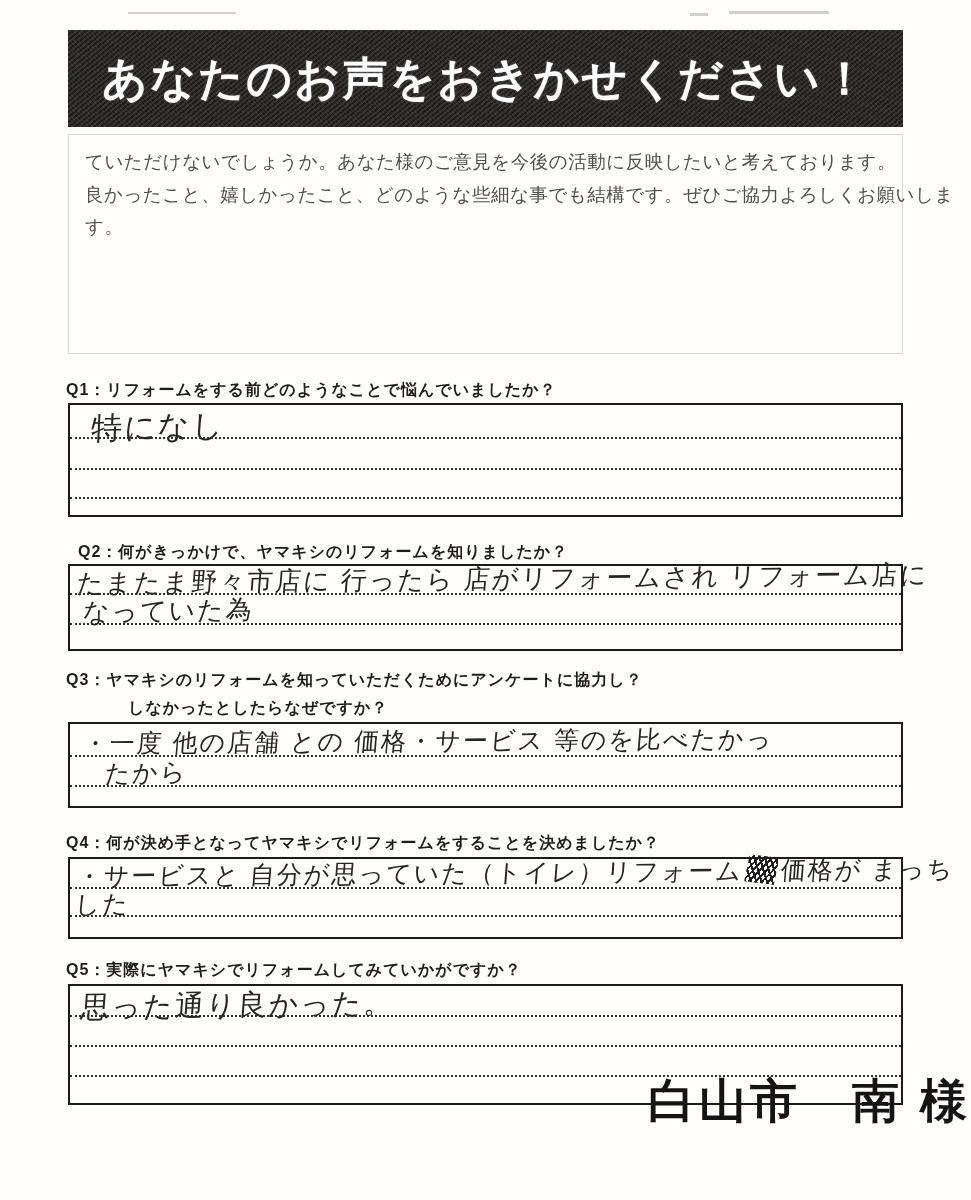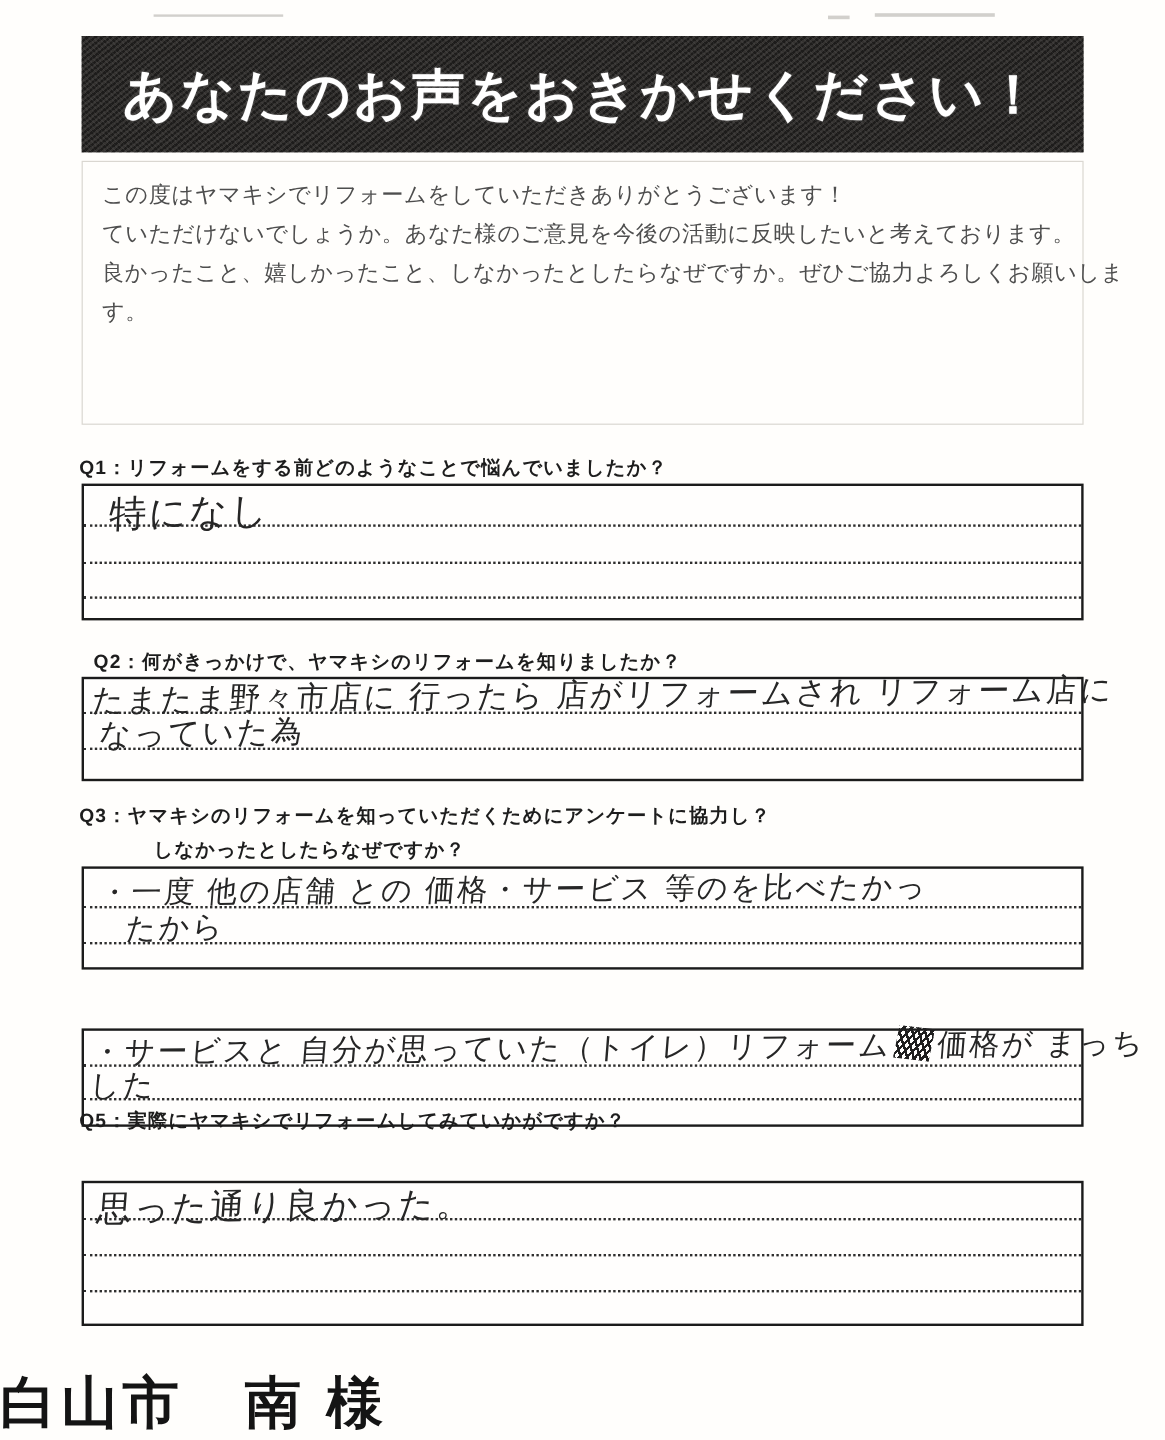--- a/index.html
+++ b/index.html
@@ -55,41 +55,40 @@
   .scribble{
     display:inline-block;width:30px;height:27px;vertical-align:-4px;margin:0 4px;
     background:
       repeating-linear-gradient(62deg,#1f1f1f 0 2px,rgba(0,0,0,0) 2px 5px),
       repeating-linear-gradient(-55deg,#1f1f1f 0 2px,rgba(0,0,0,0) 2px 5px);
     transform:rotate(7deg);
   }
 
   
   .footer{
-    position:absolute;left:0;top:1138px;width:971px;text-align:left;
+    position:absolute;left:0;top:1070px;width:971px;text-align:right;
     font-size:47px;font-weight:bold;color:#141414;letter-spacing:4px;
   }
 </style>
 </head>
 <body>
 
 <div class="page">
 
   <div class="scan-mark mark1"></div>
   <div class="scan-mark mark2"></div>
   <div class="scan-mark mark3"></div>
 
   <div class="banner">
     <span class="banner-title">あなたのお声をおきかせください！</span>
   </div>
 
   <div class="intro">
-    <div class="intro-line">この度はヤマキシでリフォームをしていただきありがとうございます！</div>
     <div class="intro-line">ていただけないでしょうか。あなた様のご意見を今後の活動に反映したいと考えております。</div>
-    <div class="intro-line">良かったこと、嬉しかったこと、しなかったとしたらなぜですか。ぜひご協力よろしくお願いしま</div>
+    <div class="intro-line">良かったこと、嬉しかったこと、どのような些細な事でも結構です。ぜひご協力よろしくお願いしま</div>
     <div class="intro-line">す。</div>
   </div>
 
   <div class="qlabel" style="left:66px;top:380px;">Q1：リフォームをする前どのようなことで悩んでいましたか？</div>
   <div class="qbox" style="top:403px;height:110px;">
     <div class="dotline" style="top:32px;"></div>
     <div class="dotline" style="top:63px;"></div>
     <div class="dotline" style="top:92px;"></div>
     <div class="hw hw-q1">特になし</div>
   </div>
@@ -104,28 +103,29 @@
 
   <div class="qlabel" style="left:66px;top:670px;">Q3：ヤマキシのリフォームを知っていただくためにアンケートに協力し？</div>
   <div class="qlabel" style="left:128px;top:698px;">しなかったとしたらなぜですか？</div>
   <div class="qbox" style="top:722px;height:82px;">
     <div class="dotline" style="top:31px;"></div>
     <div class="dotline" style="top:61px;"></div>
     <div class="hw hw-q3a">・一度 他の店舗 との 価格・サービス 等のを比べたかっ</div>
     <div class="hw hw-q3b">たから</div>
   </div>
 
+  <div class="qlabel" style="left:66px;top:833px;">Q4：何が決め手となってヤマキシでリフォームをすることを決めましたか？</div>
   <div class="qbox" style="top:857px;height:78px;">
     <div class="dotline" style="top:28px;"></div>
     <div class="dotline" style="top:56px;"></div>
     <div class="hw hw-q4a"><span>・サービスと 自分が思っていた（トイレ）リフォーム</span><span class="scribble"></span><span>価格が まっち</span></div>
     <div class="hw hw-q4b">した</div>
   </div>
 
-  <div class="qlabel" style="left:66px;top:924px;">Q5：実際にヤマキシでリフォームしてみていかがですか？</div>
+  <div class="qlabel" style="left:66px;top:960px;">Q5：実際にヤマキシでリフォームしてみていかがですか？</div>
   <div class="qbox" style="top:984px;height:117px;">
     <div class="dotline" style="top:29px;"></div>
     <div class="dotline" style="top:59px;"></div>
     <div class="dotline" style="top:89px;"></div>
     <div class="hw hw-q5">思った通り良かった。</div>
   </div>
 
   <div class="footer">白山市　南 様</div>
 
 </div>

